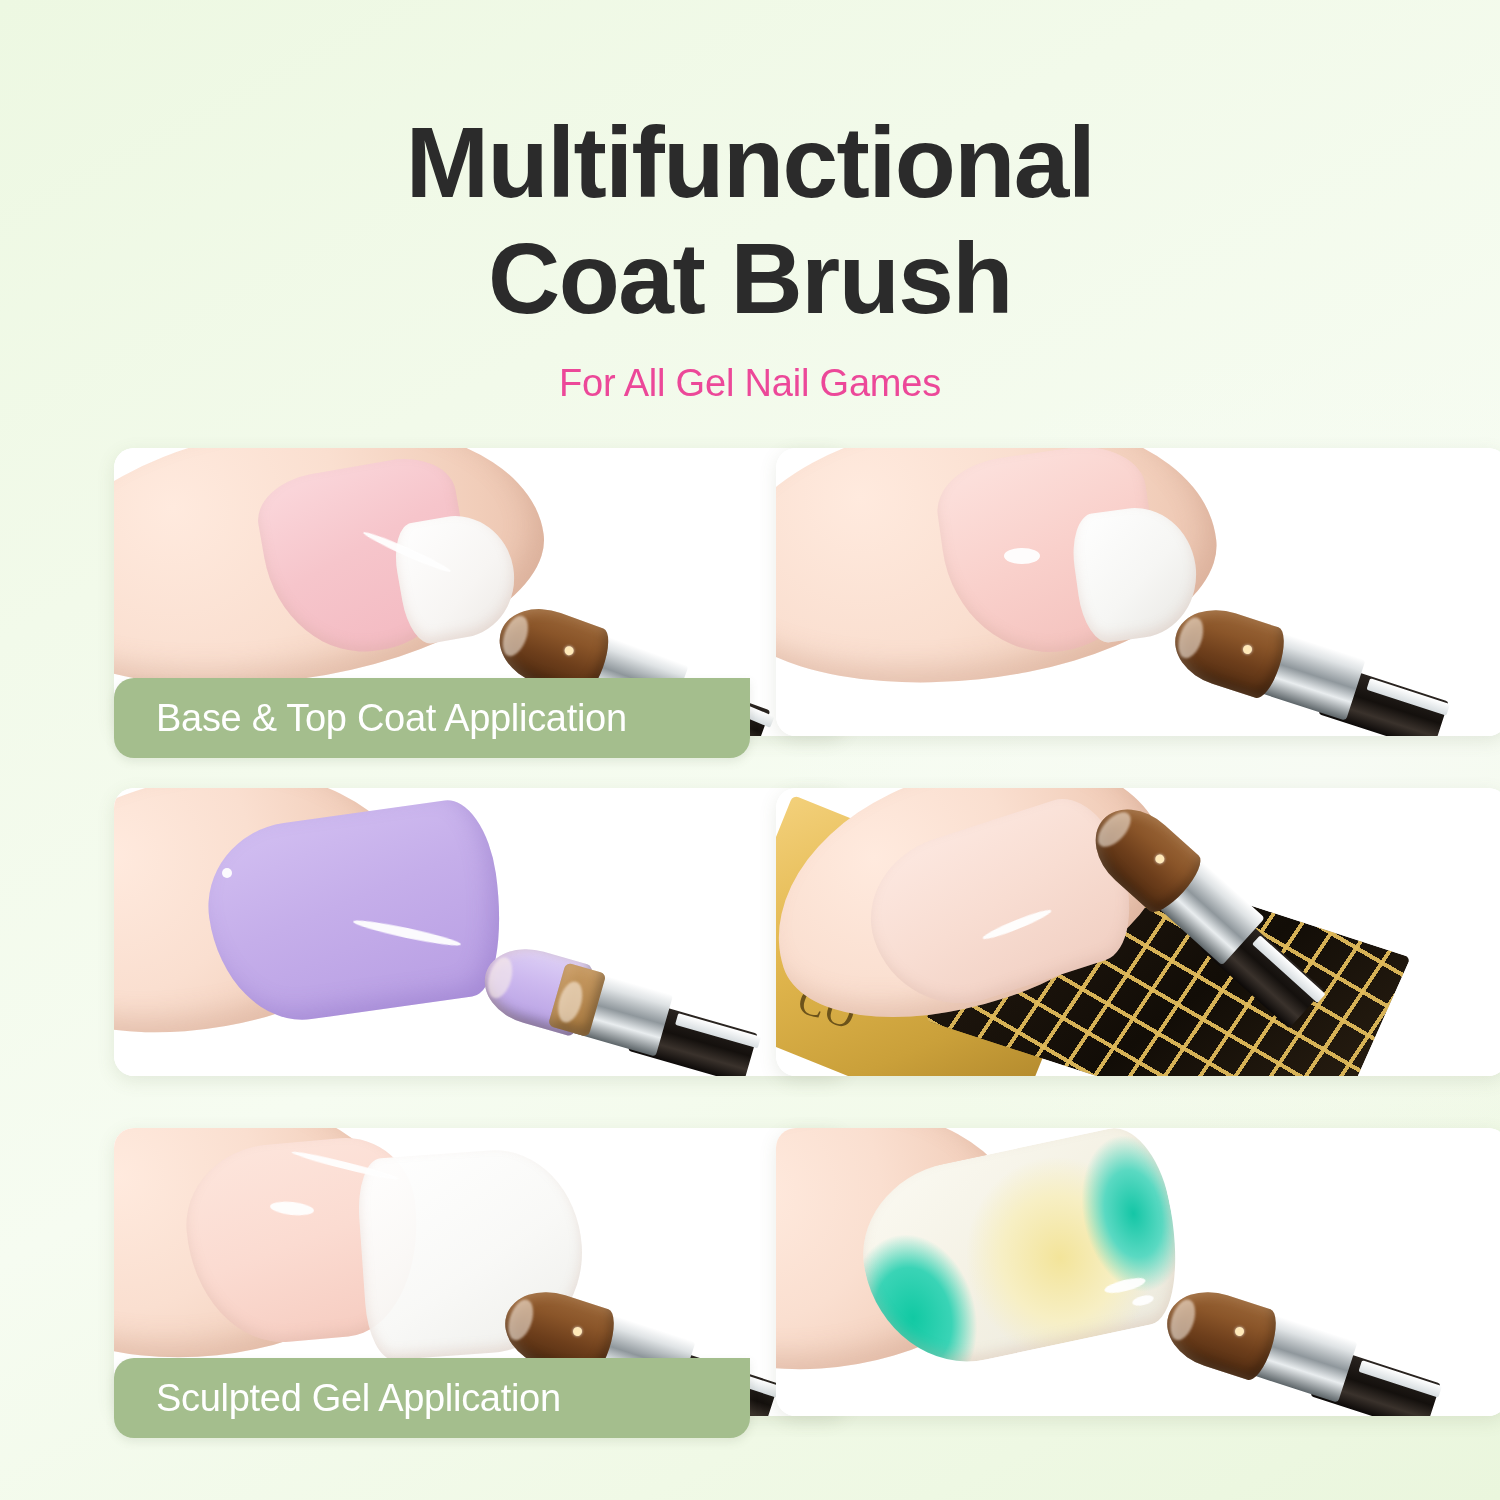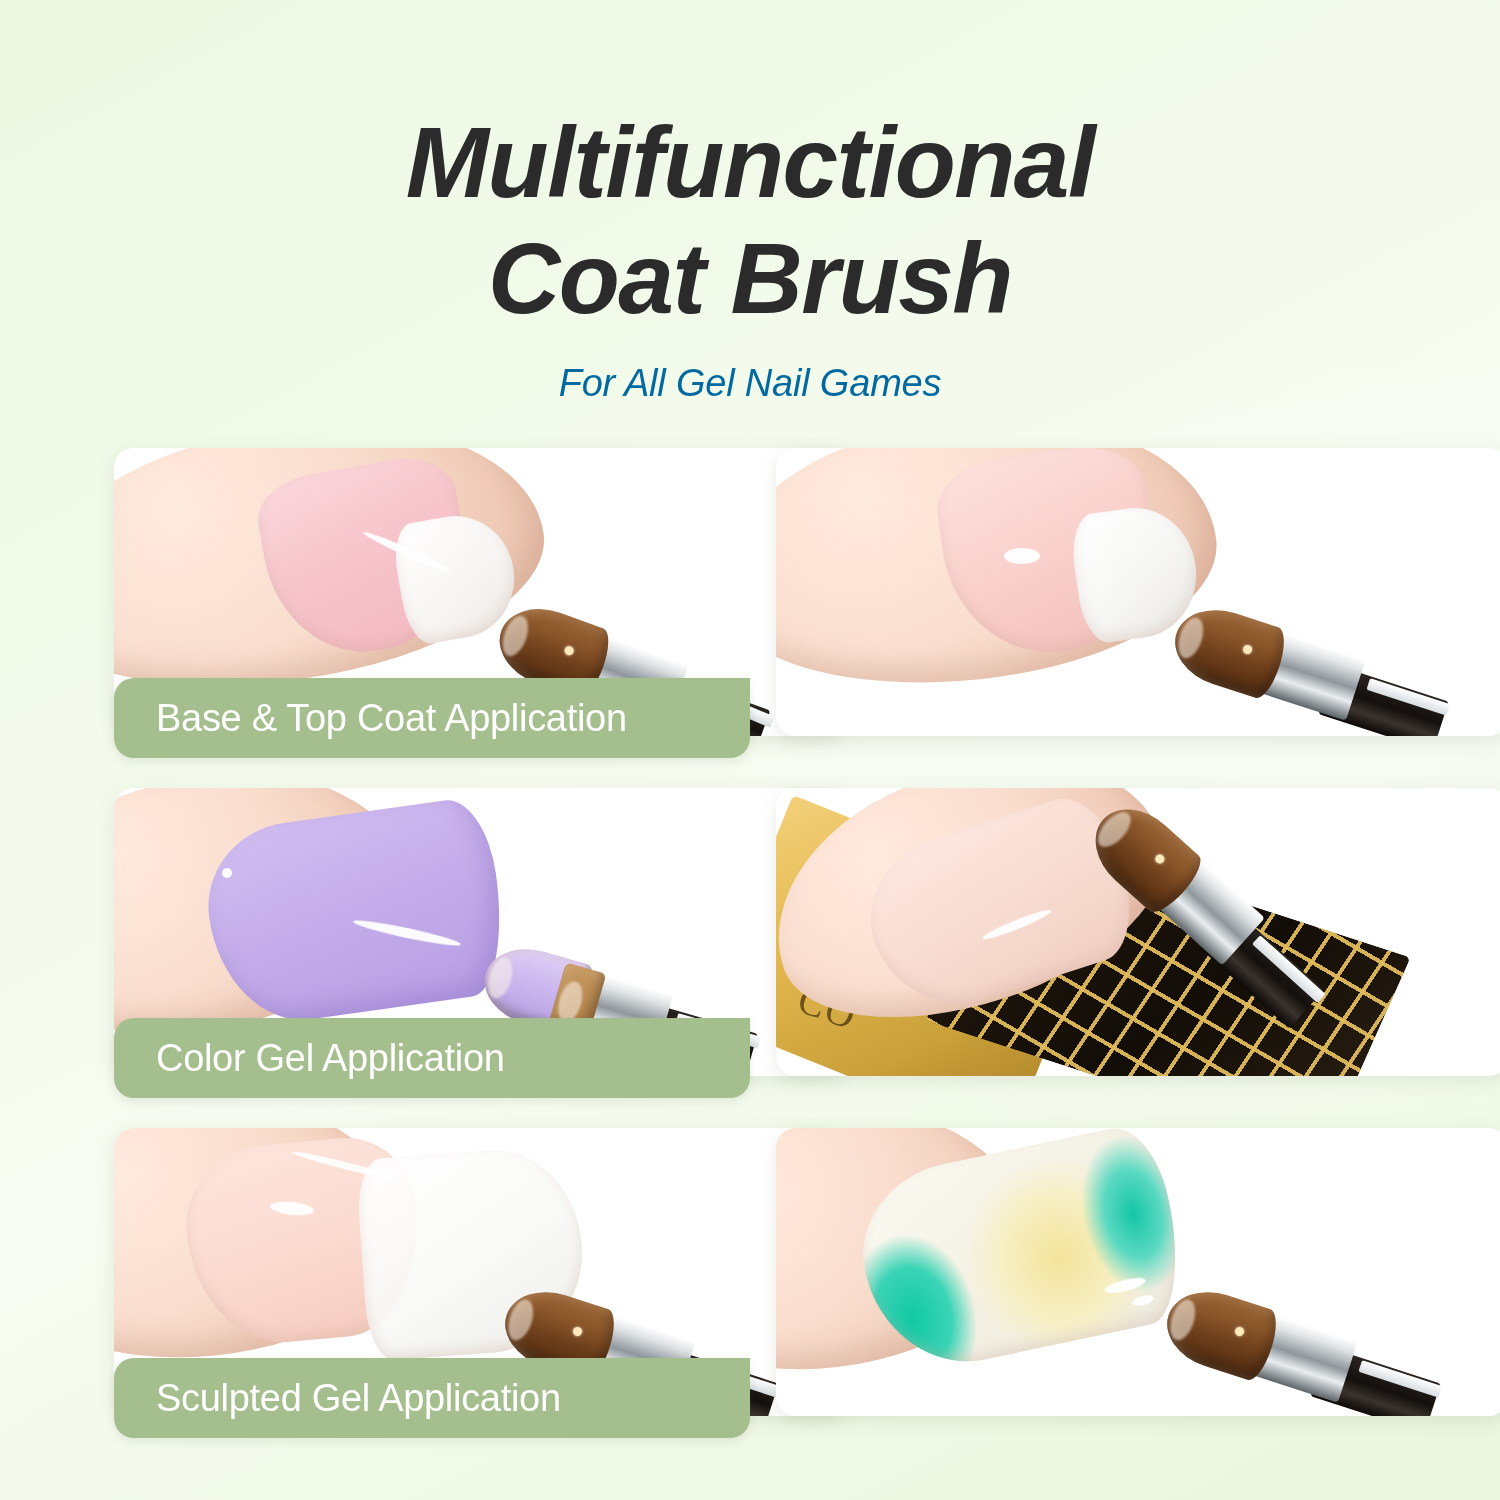--- a/index.html
+++ b/index.html
@@ -7,32 +7,32 @@
   body {
     font-family: "Liberation Sans", sans-serif;
     background:
       radial-gradient(ellipse 900px 700px at 88% 52%, #f7fbf4 0%, rgba(247,251,244,0) 62%),
       linear-gradient(152deg, #edf8e2 0%, #f2faea 28%, #f6fcf1 55%, #f0f9e6 80%, #eaf6dd 100%);
     overflow:hidden;
     position:relative;
   }
 
   
-  .header { padding-top:104px; text-align:center;font-style:italic; }
+  .header { padding-top:104px; text-align:center; }
   .title {
     font-size:100px;
     font-weight:bold;
     color:#2b2b2b;
     letter-spacing:-1.5px;
     line-height:1.16;
   }
   .subtitle {
     margin-top:26px;
     font-size:38px;
-    color:#0369a1;
+    color:#ec4899;
     letter-spacing:-0.2px;
   }
 
   
   .grid {
     position:absolute;
     top:448px; left:0;
     width:1500px;
     display:grid;
     grid-template-columns: 610px 610px;
@@ -248,23 +248,20 @@
         <div class="brush" style="left:382px; top:150px; transform:rotate(16deg);">
           <div class="handle" style="left:158px; top:20px;"></div>
           <div class="handle-shine" style="left:196px; top:22px; width:86px; height:12px;"></div>
           <div class="ferrule" style="left:94px; top:6px;"></div>
           <div class="bristle" style="left:0; top:0; background:linear-gradient(180deg,#ddd0f6 0%,#cdb9ef 42%,#b7a0e3 100%);"></div>
           <div class="bristle" style="left:74px; top:4px; width:42px; height:66px; border-radius:6px;
                       background:linear-gradient(180deg,#c79a62 0%,#a8793f 100%);"></div>
         </div>
       </div>
     </div>
-    <div class="label">
-      <span>Color Gel Application</span>
-    </div>
   </div>
 
   <div class="card col-right">
     <div class="photo">
       <div class="scene">
         <div class="form-gold" style="left:-40px; top:60px; width:330px; height:240px; transform:rotate(22deg);
                     border-radius:6px;"></div>
         <div class="form-grid" style="left:182px; top:96px; width:420px; height:210px; transform:rotate(18deg) skewX(-6deg);
                     border-radius:6px;"></div>
         <div class="form-letters" style="left:22px; top:196px; transform:rotate(20deg);">CO</div>

